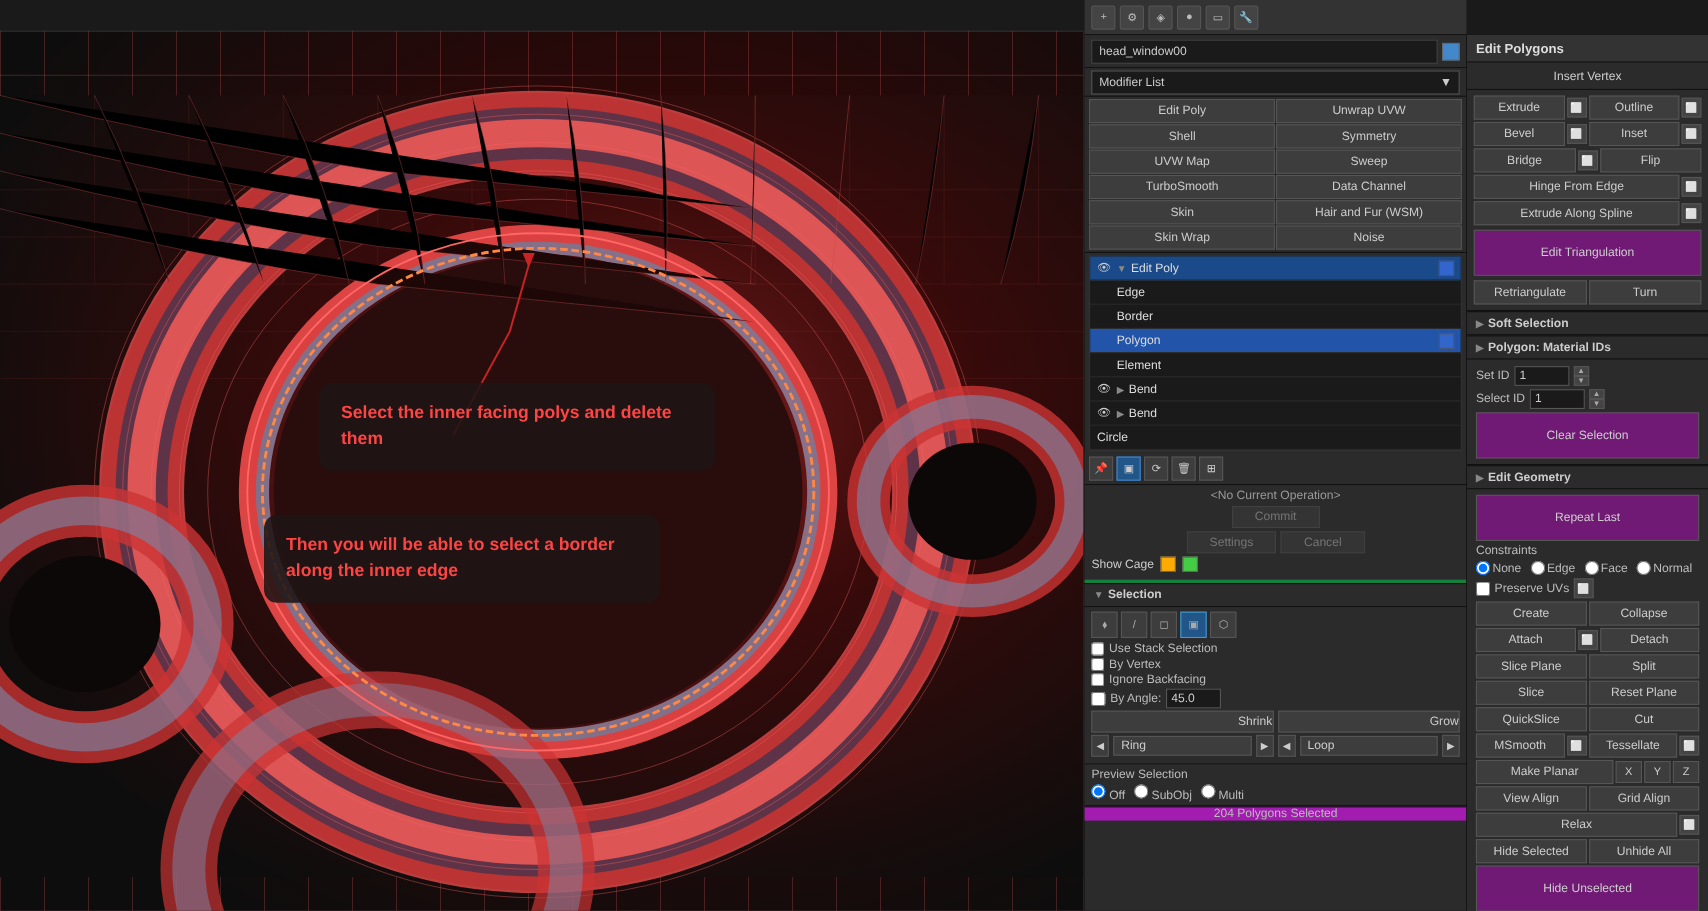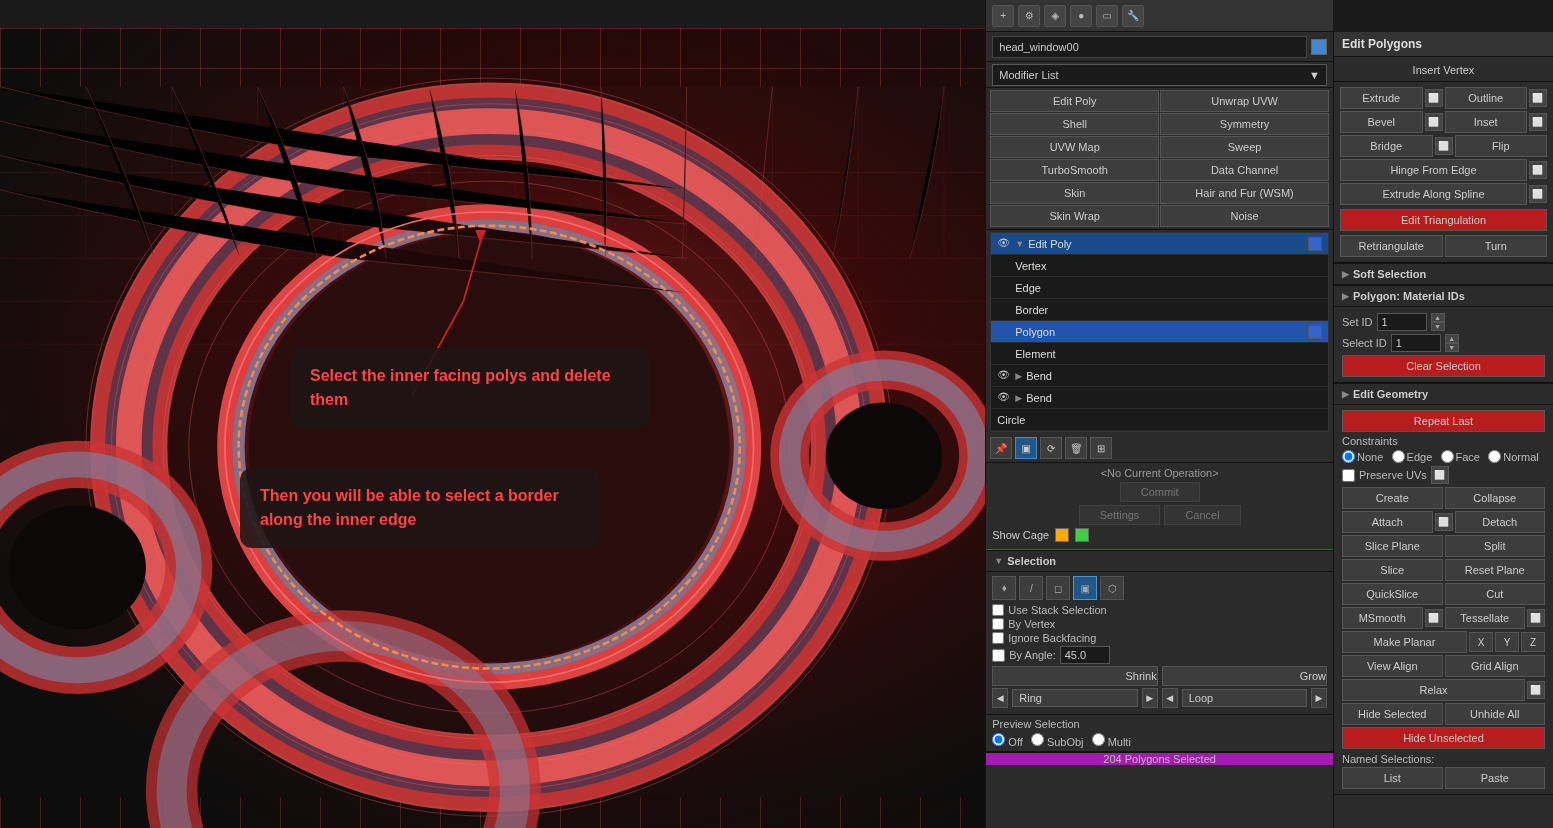--- a/index.html
+++ b/index.html
@@ -208,21 +208,21 @@
       cursor: pointer;
       font-size: 10px;
     }
 
     .stack-tool-icon.active { background: #225588; border-color: #4488cc; }
 
     
     .operation-bar {
       padding: 4px 6px;
       background: #2b2b2b;
-      border-bottom: 1px solid #15803d;
+      border-bottom: 3px solid #15803d;
     }
 
     .operation-label {
       text-align: center;
       color: #999;
       font-size: 11px;
       margin-bottom: 3px;
     }
 
     .op-buttons {
@@ -463,24 +463,24 @@
       background: #444;
       border: 1px solid #555;
       color: #bbb;
       font-size: 9px;
       display: flex; align-items: center; justify-content: center;
       cursor: pointer;
     }
 
     .ep-full-btn {
       width: 100%;
-      background: #b91c1c;
-      border: 1px solid #555;
-      color: #ccc;
-      padding: 0 0;
+      background: #701a75;
+      border: 1px solid #555;
+      color: #ccc;
+      padding: 20px 0;
       font-size: 11px;
       cursor: pointer;
       text-align: center;
       height: 22px;
       display: flex;
       align-items: center;
       justify-content: center;
       margin: 2px 0;
     }
 
@@ -758,23 +758,20 @@
 
   <div class="modifier-stack">
 
     <div class="stack-item selected">
       <span class="stack-eye">👁</span>
       <span style="color:#888;font-size:9px;">▼</span>
       <span class="stack-name">Edit Poly</span>
       <div class="stack-box blue"></div>
     </div>
 
-    <div class="stack-item sub-item">
-      <span class="stack-name">Vertex</span>
-    </div>
     <div class="stack-item sub-item">
       <span class="stack-name">Edge</span>
     </div>
     <div class="stack-item sub-item">
       <span class="stack-name">Border</span>
     </div>
     <div class="stack-item sub-item active">
       <span class="stack-name">Polygon</span>
       <div class="stack-box blue"></div>
     </div>

